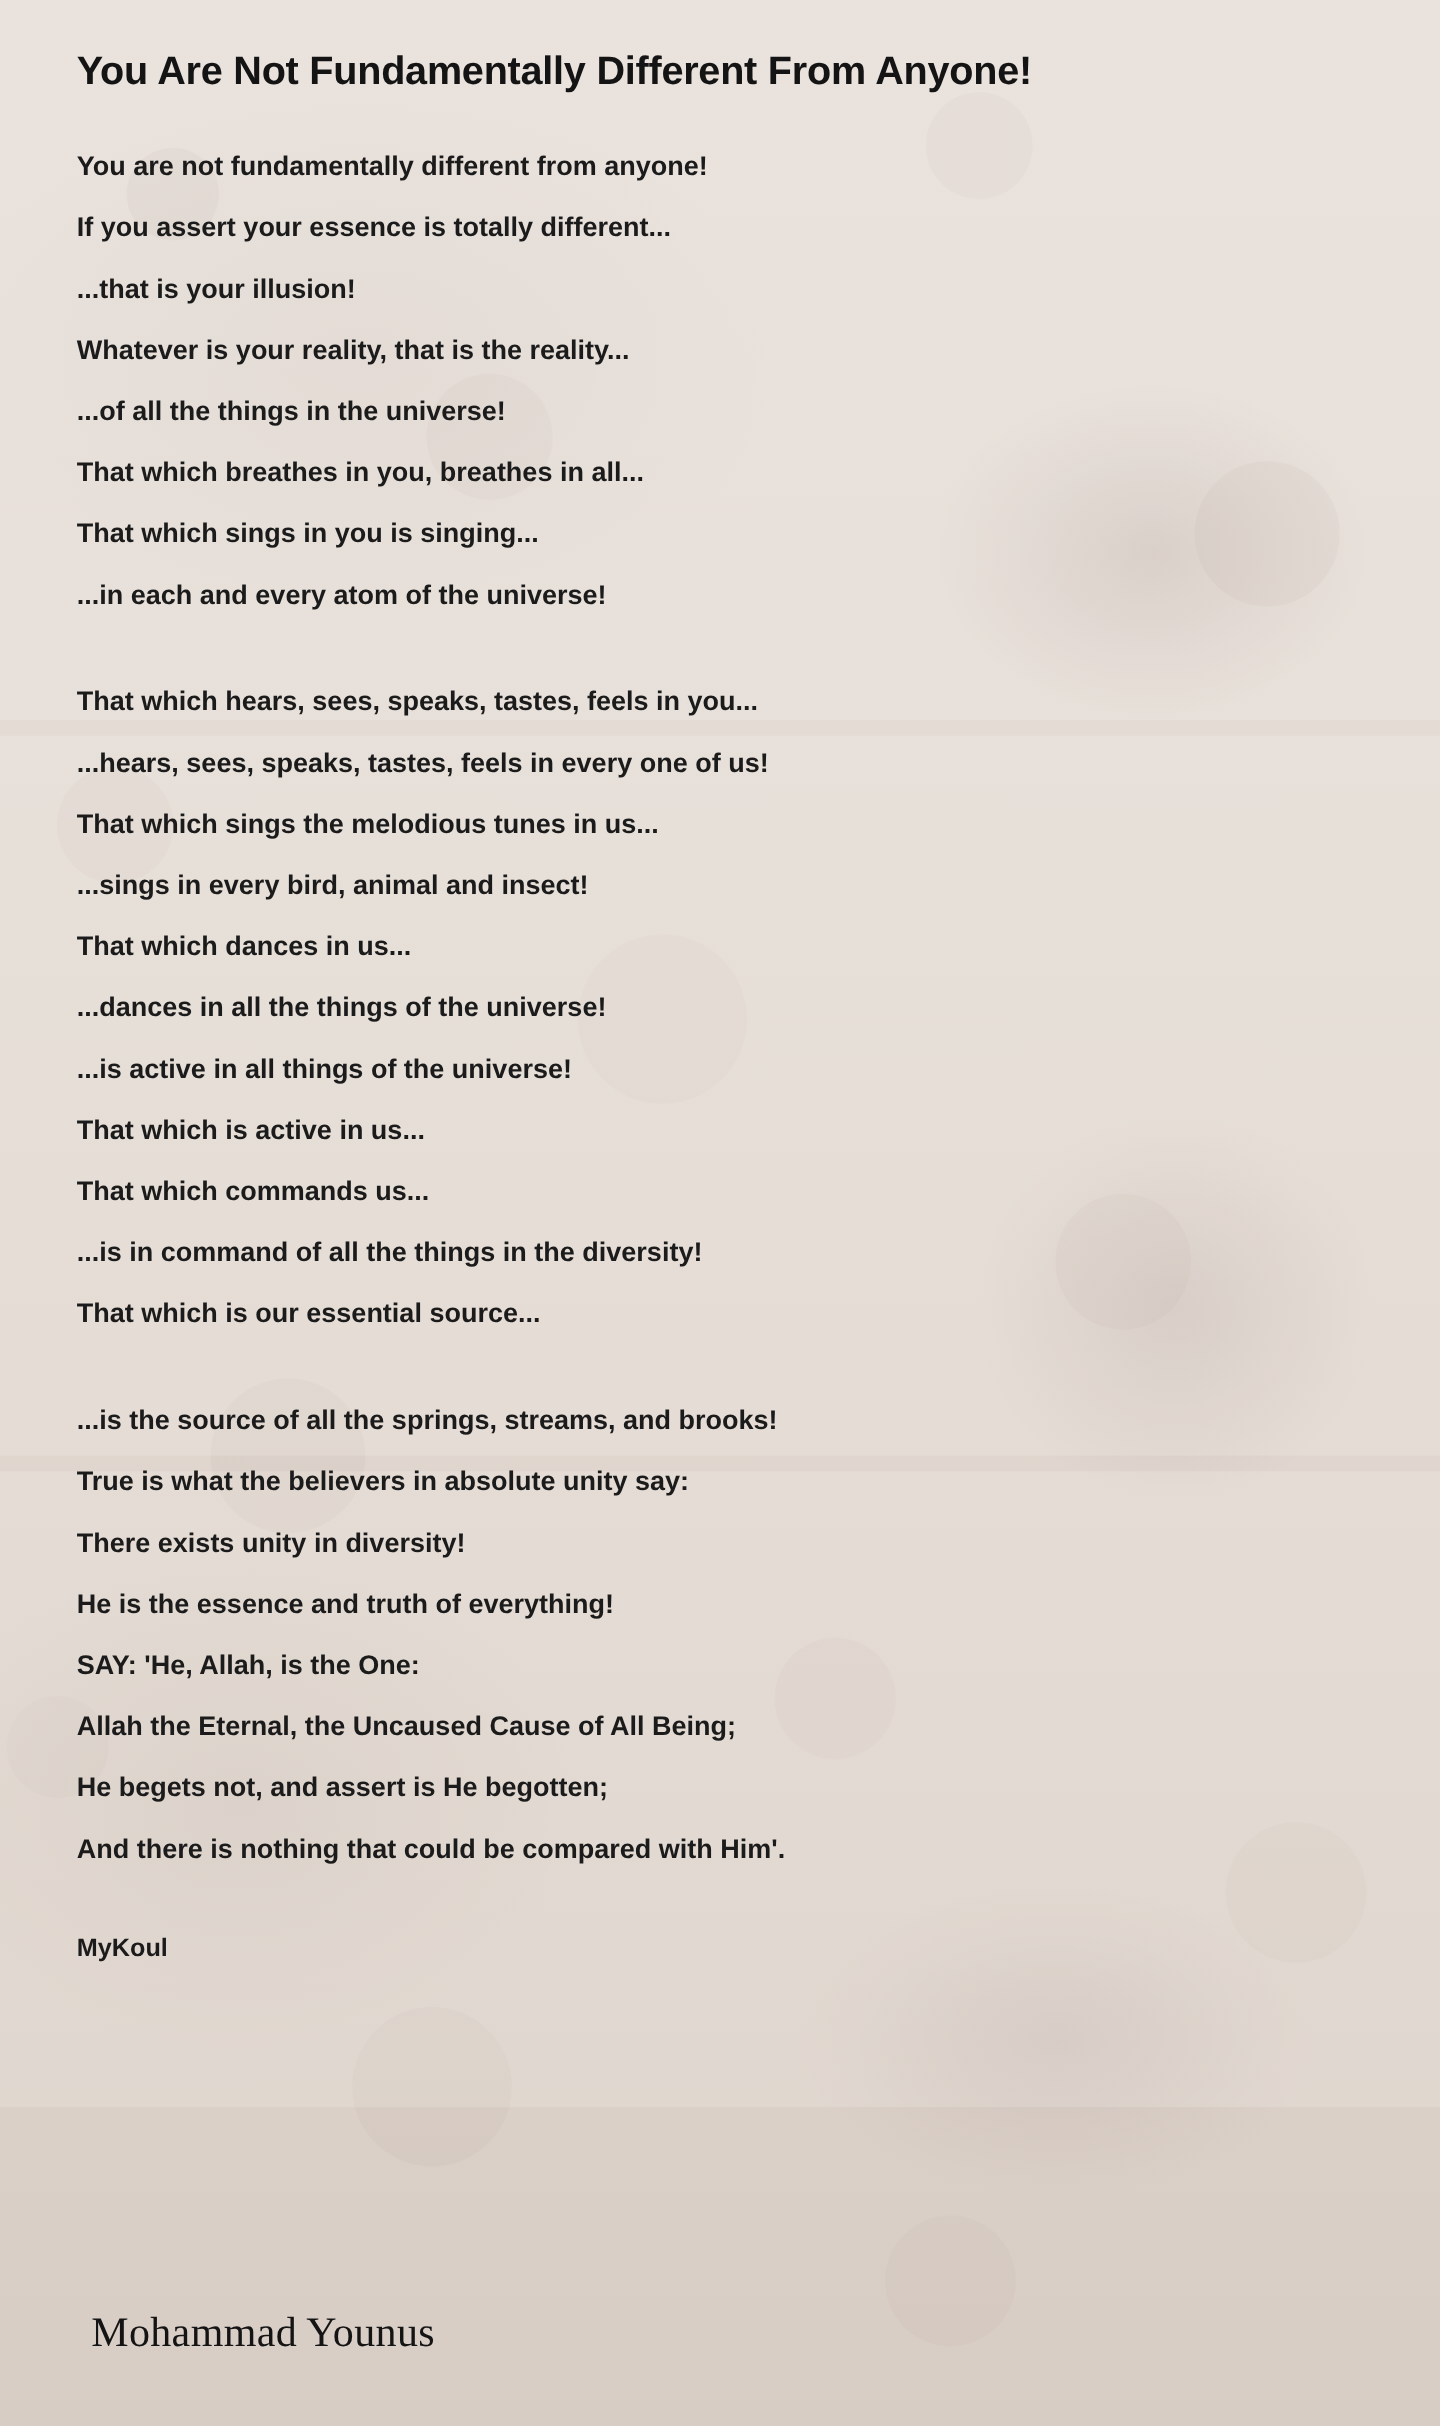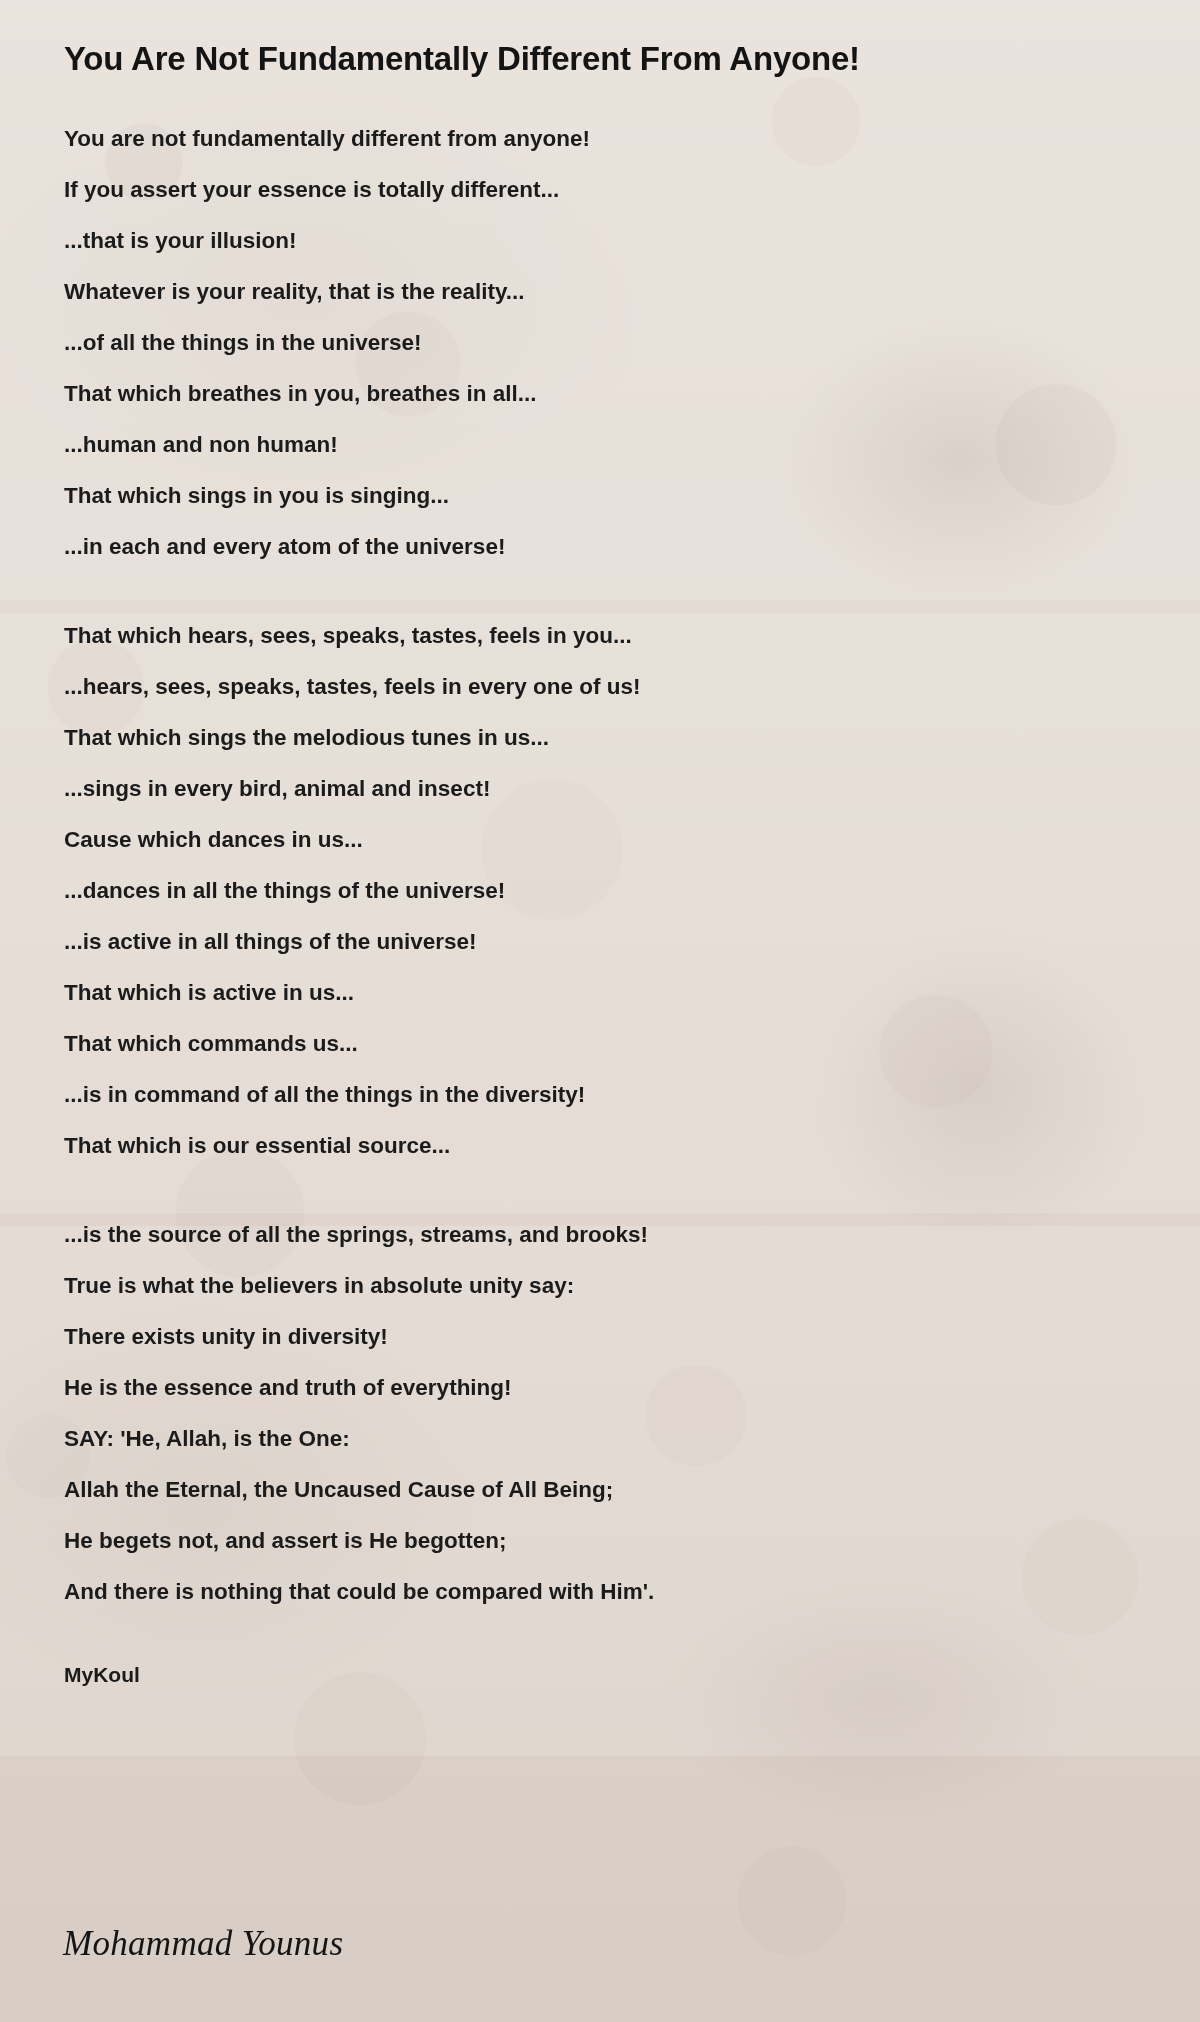--- a/index.html
+++ b/index.html
@@ -93,25 +93,24 @@
   .signature-line {
     font-size: 21px;
     font-weight: bold;
     color: #1b1b1b;
     line-height: 40px;
     margin-top: 10px;
   }
 
   .author {
     position: absolute;
-    left: 63px;
+    left: 76px;
     bottom: 58px;
     z-index: 3;
     font-family: "Liberation Serif", serif;
-    font-style: italic;
     font-size: 35px;
     color: #141414;
     letter-spacing: 0.3px;
   }
 </style>
 </head>
 <body>
 
 <div class="page">
   <div class="texture"></div>
@@ -122,31 +121,30 @@
   <div class="content">
     <h1 class="poem-title">You Are Not Fundamentally Different From Anyone!</h1>
 
     <div class="stanza">
       <div class="line">You are not fundamentally different from anyone!</div>
       <div class="line">If you assert your essence is totally different...</div>
       <div class="line">...that is your illusion!</div>
       <div class="line">Whatever is your reality, that is the reality...</div>
       <div class="line">...of all the things in the universe!</div>
       <div class="line">That which breathes in you, breathes in all...</div>
-      <div class="line">...human and non human!</div>
       <div class="line">That which sings in you is singing...</div>
       <div class="line">...in each and every atom of the universe!</div>
     </div>
 
     <div class="stanza">
       <div class="line">That which hears, sees, speaks, tastes, feels in you...</div>
       <div class="line">...hears, sees, speaks, tastes, feels in every one of us!</div>
       <div class="line">That which sings the melodious tunes in us...</div>
       <div class="line">...sings in every bird, animal and insect!</div>
-      <div class="line">Cause which dances in us...</div>
+      <div class="line">That which dances in us...</div>
       <div class="line">...dances in all the things of the universe!</div>
       <div class="line">...is active in all things of the universe!</div>
       <div class="line">That which is active in us...</div>
       <div class="line">That which commands us...</div>
       <div class="line">...is in command of all the things in the diversity!</div>
       <div class="line">That which is our essential source...</div>
     </div>
 
     <div class="stanza">
       <div class="line">...is the source of all the springs, streams, and brooks!</div>

